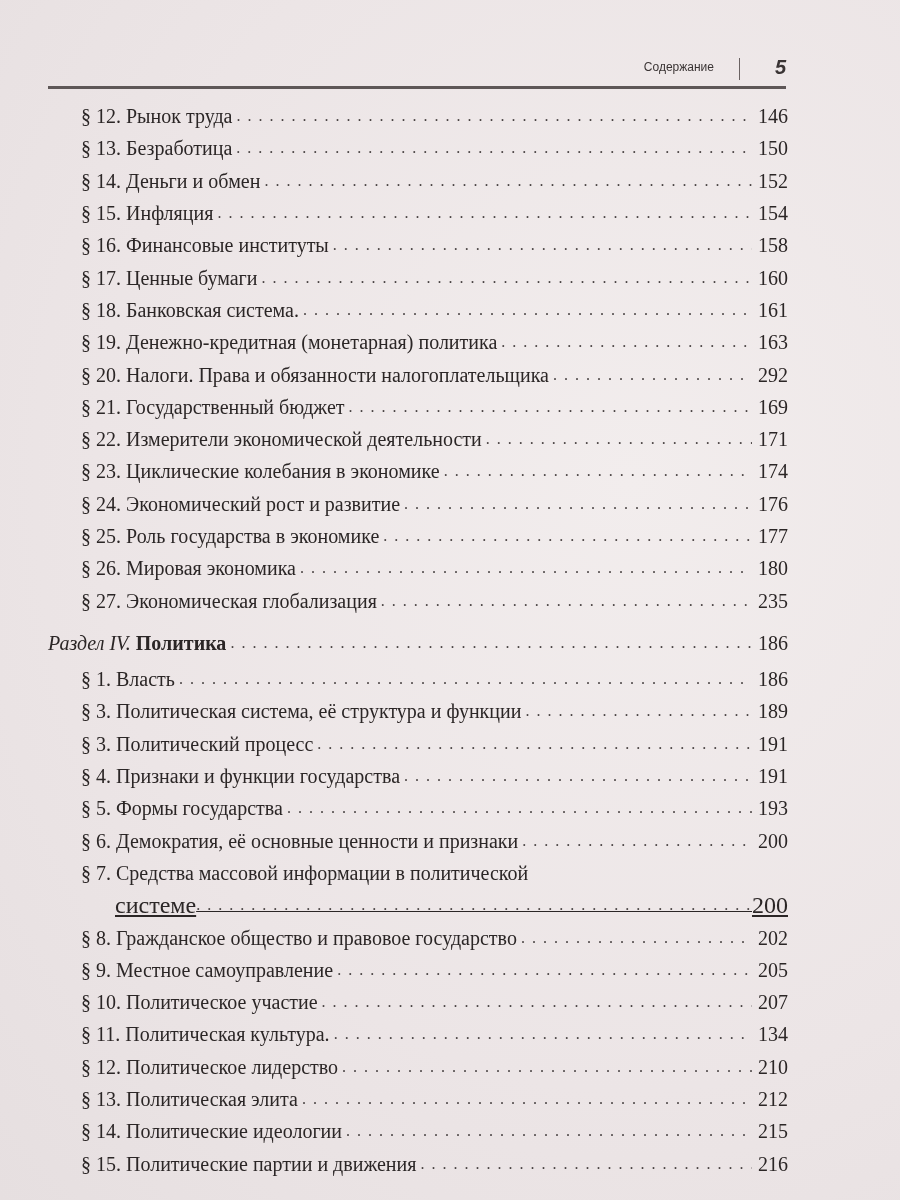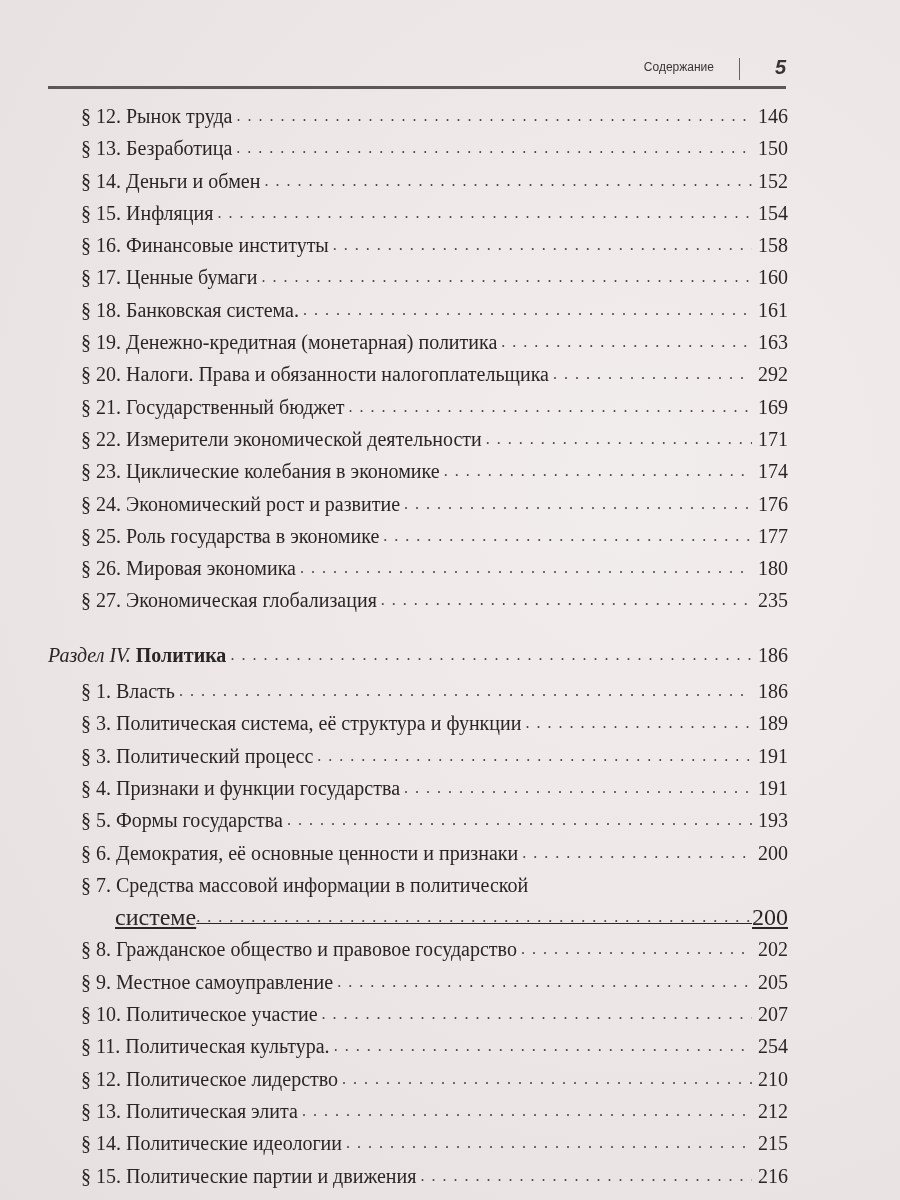--- a/index.html
+++ b/index.html
@@ -23,27 +23,27 @@
   }
   .header-page {
     position:absolute; right:0px; top:-2px;
     font-family:"Liberation Sans", sans-serif; font-style:italic; font-weight:bold; font-size:20px; color:#3a3434;
   }
   .header-rule {
     position:absolute; left:48px; top:86px; width:738px; height:3px; background:#5e5757;
   }
   .toc { position:absolute; left:48px; top:100px; width:740px; }
   .row {
-    position:relative; display:flex; align-items:flex-start;
+    position:relative; display:flex; align-items:center;
     height:32.3px; font-size:20px; line-height:32px;
     cursor:pointer;
     font-family:Liberation Serif, serif;
   }
   .row.indent { padding-left:33px; }
-  .row.section { margin-top:22px; margin-bottom:4px; }
+  .row.section { margin-top:10px; margin-bottom:4px; }
   .row .title { white-space:nowrap; background:transparent; padding-right:4px; }
   .row .dots {
     flex:1; overflow:hidden; white-space:nowrap; color:#4a4444;
     letter-spacing:4.2px; font-size:16px;
   }
   .row .dots::before {
     content:". . . . . . . . . . . . . . . . . . . . . . . . . . . . . . . . . . . . . . . . . . . . . . . . . . . . . . . . . . . . . . . . . . . . . . . . . . . . . . . . . . .";
     letter-spacing:0px; word-spacing:3px;
   }
   .row .page { white-space:nowrap; padding-left:6px; text-align:right; }
@@ -204,21 +204,21 @@
       <span class="page">205</span>
     </div>
   <div class="row indent">
       <span class="title">§ 10. Политическое участие</span>
       <span class="dots"></span>
       <span class="page">207</span>
     </div>
   <div class="row indent">
       <span class="title">§ 11. Политическая культура.</span>
       <span class="dots"></span>
-      <span class="page">254</span>
+      <span class="page">134</span>
     </div>
   <div class="row indent">
       <span class="title">§ 12. Политическое лидерство</span>
       <span class="dots"></span>
       <span class="page">210</span>
     </div>
   <div class="row indent">
       <span class="title">§ 13. Политическая элита</span>
       <span class="dots"></span>
       <span class="page">212</span>

